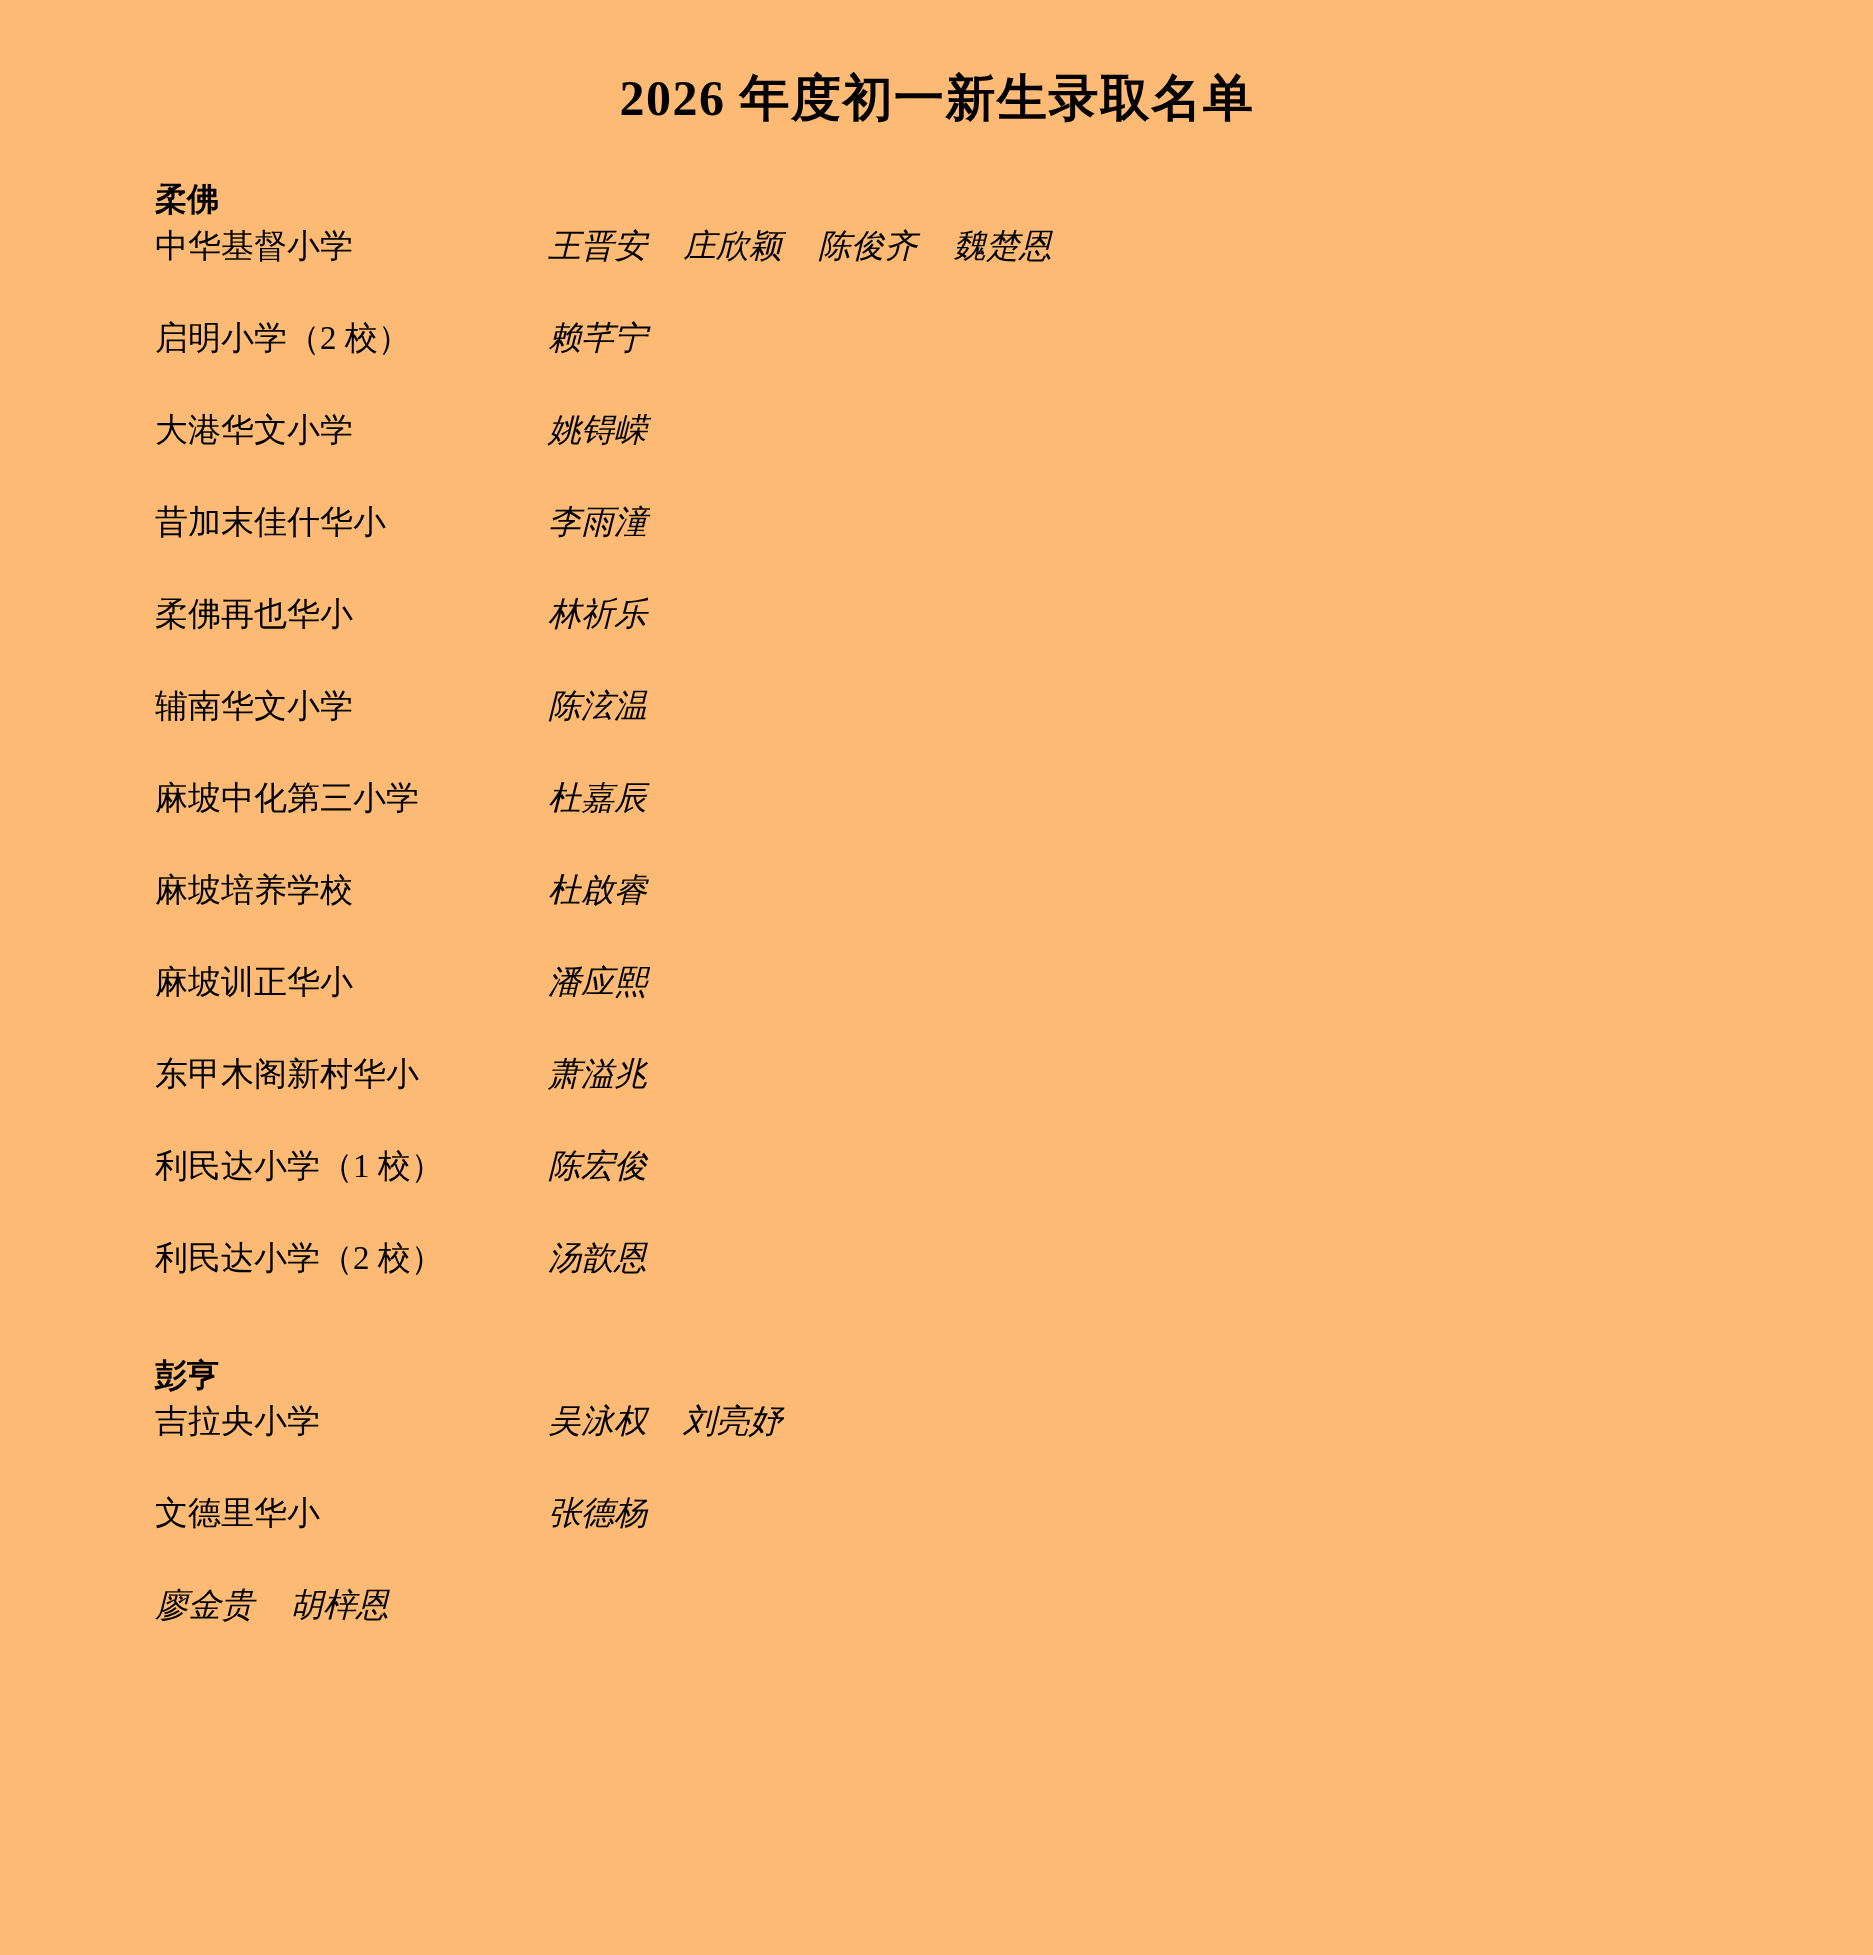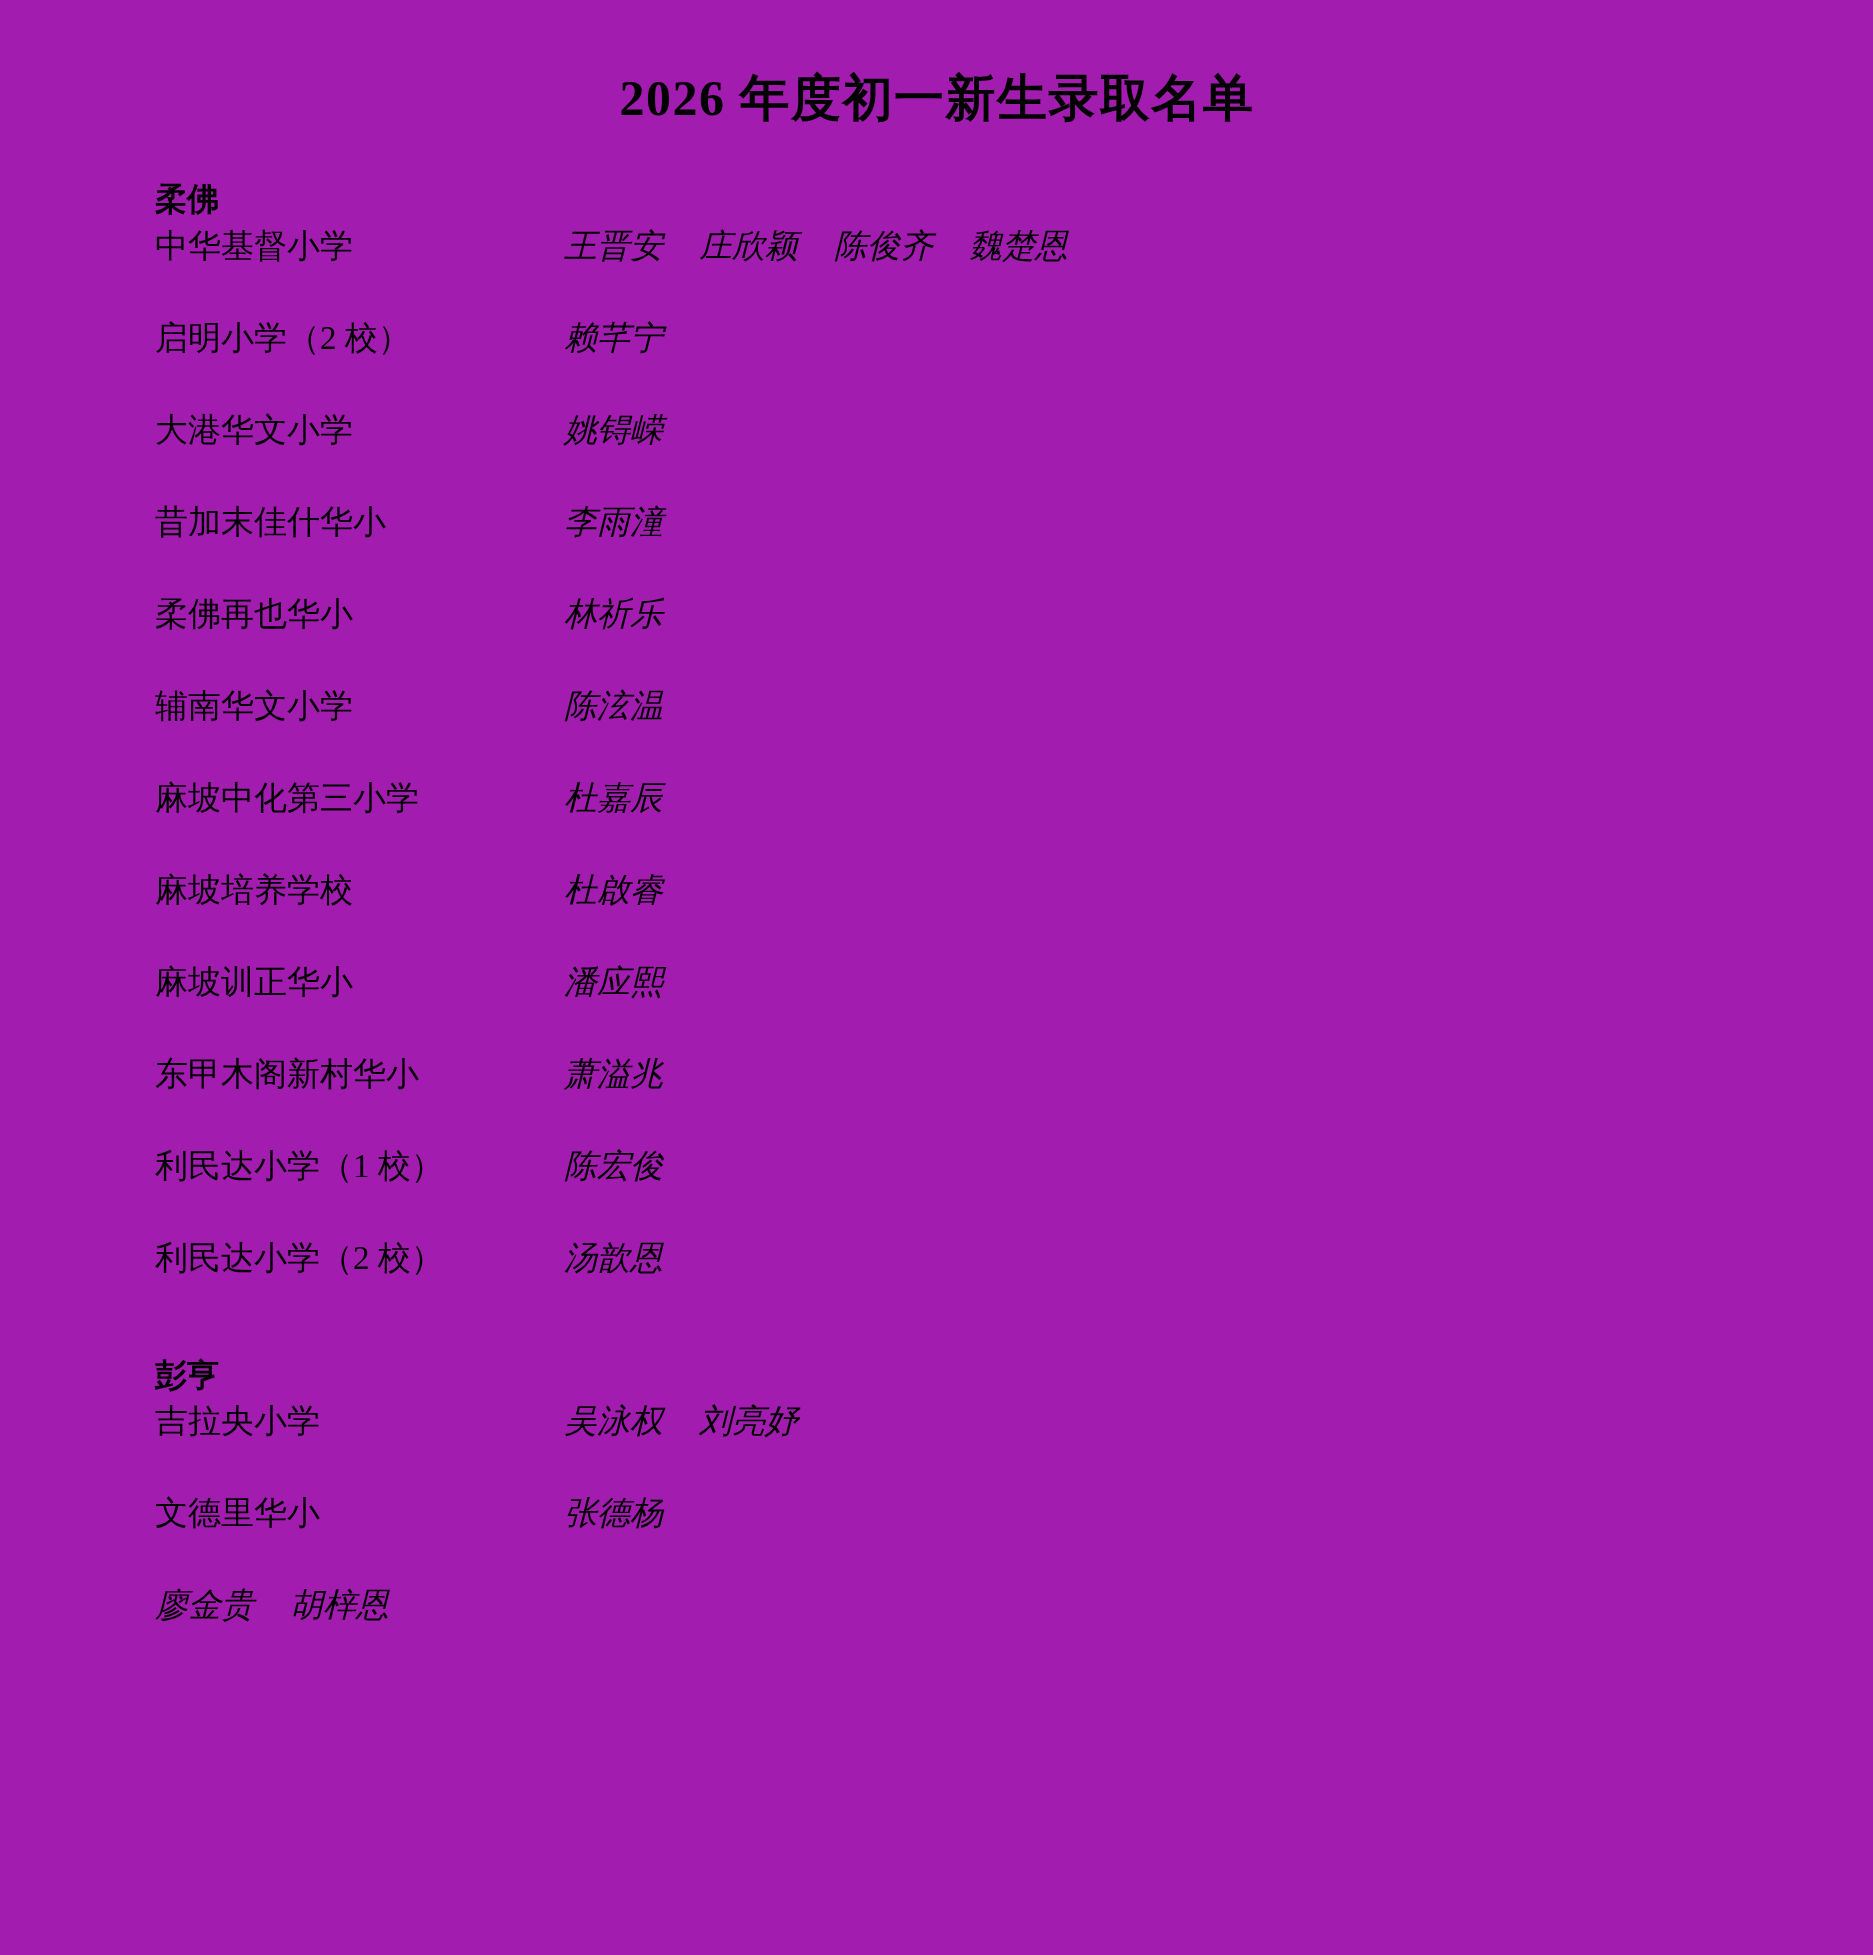--- a/index.html
+++ b/index.html
@@ -13,21 +13,21 @@
     font-family: "Liberation Serif", "DejaVu Serif", serif;
     color: #000000;
     -webkit-font-smoothing: antialiased;
   }
   .page {
     position: relative;
     width: 1874px;
     height: 1955px;
     box-sizing: border-box;
     padding: 0;
-    background: #a21caf;
+    background: #fdba74;
     overflow: hidden;
   }
   .doc-title {
     text-align: center;
     font-weight: bold;
     font-size: 50px;
     letter-spacing: 1.5px;
     margin: 0;
     padding-top: 68px;
     line-height: 1.2;
@@ -48,21 +48,20 @@
     font-weight: bold;
     font-size: 32px;
     line-height: 1.25;
     margin: 0 0 4.5px 0;
   }
   .row {
     display: flex;
     align-items: baseline;
     min-height: 54px;
     margin-bottom: 38px;
-    gap: 16px;
   }
   .row:first-of-type {
     margin-top: 3px;
   }
   .school {
     width: 393px;
     flex: 0 0 393px;
     font-size: 33px;
     line-height: 1.35;
     white-space: nowrap;

